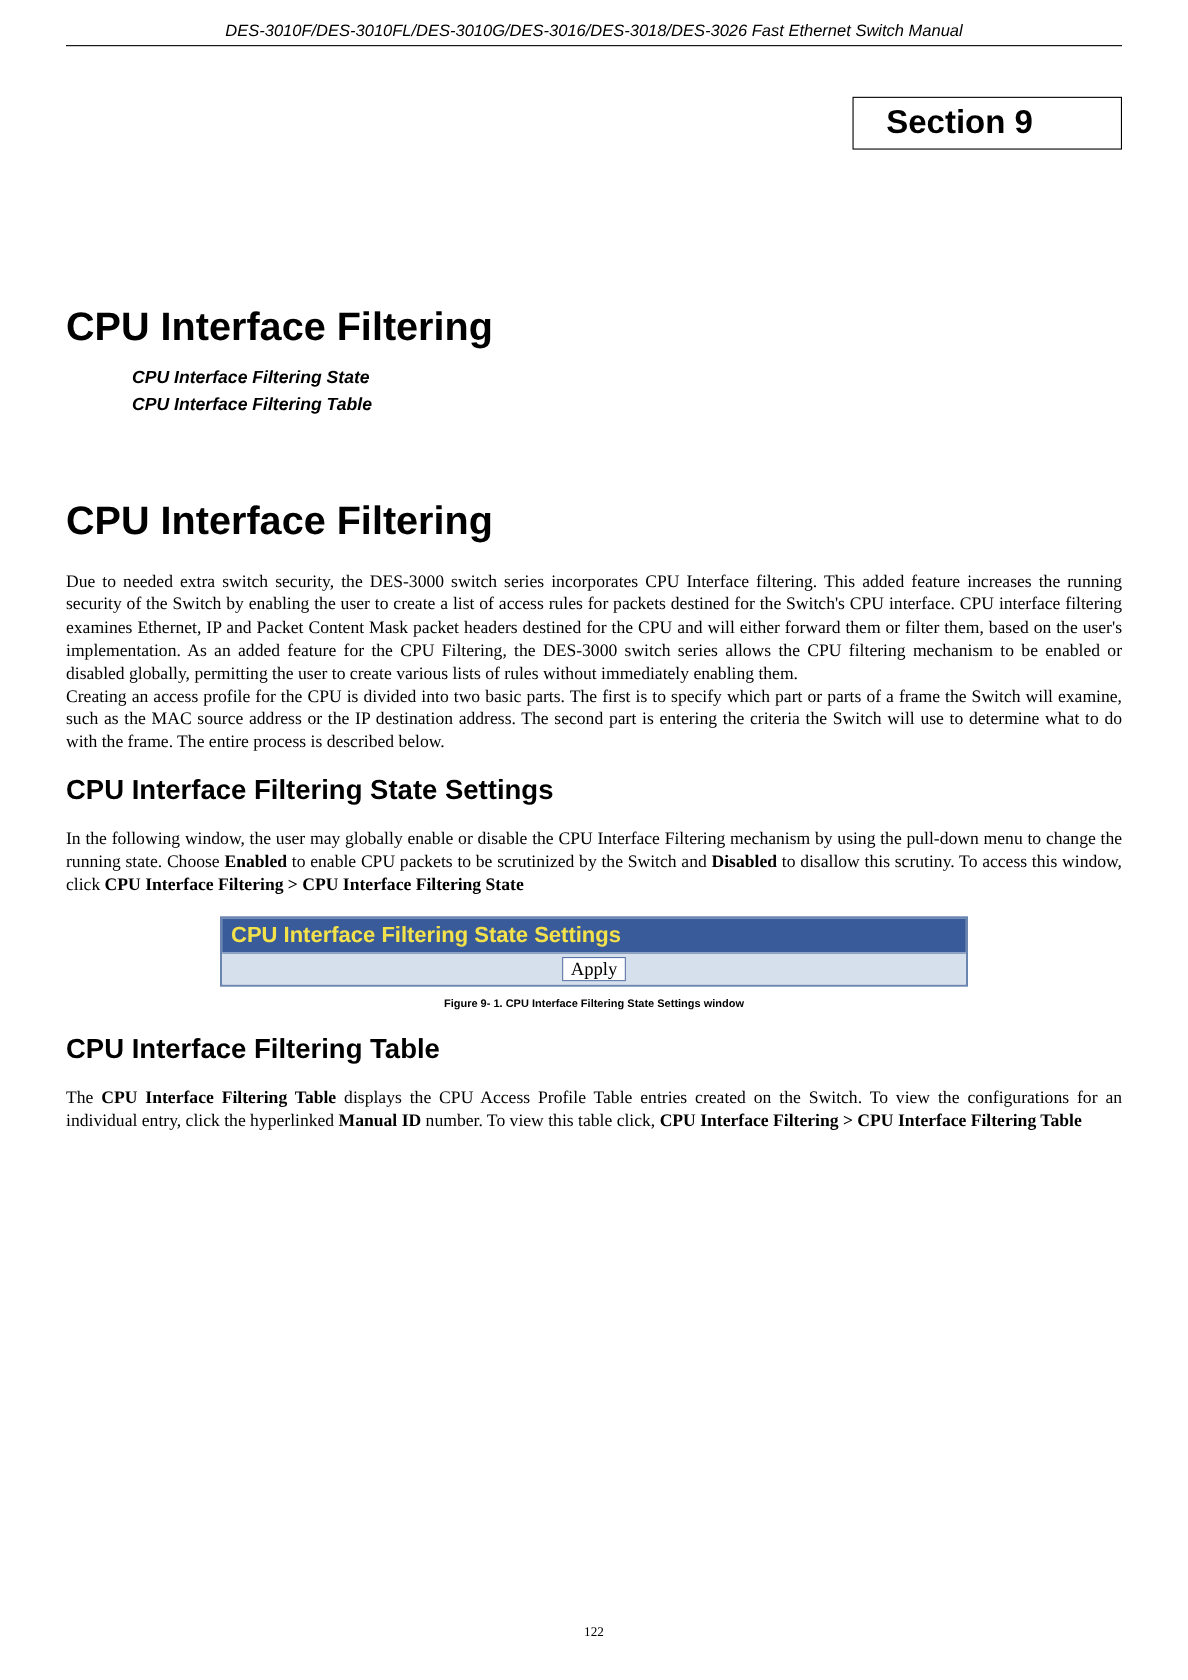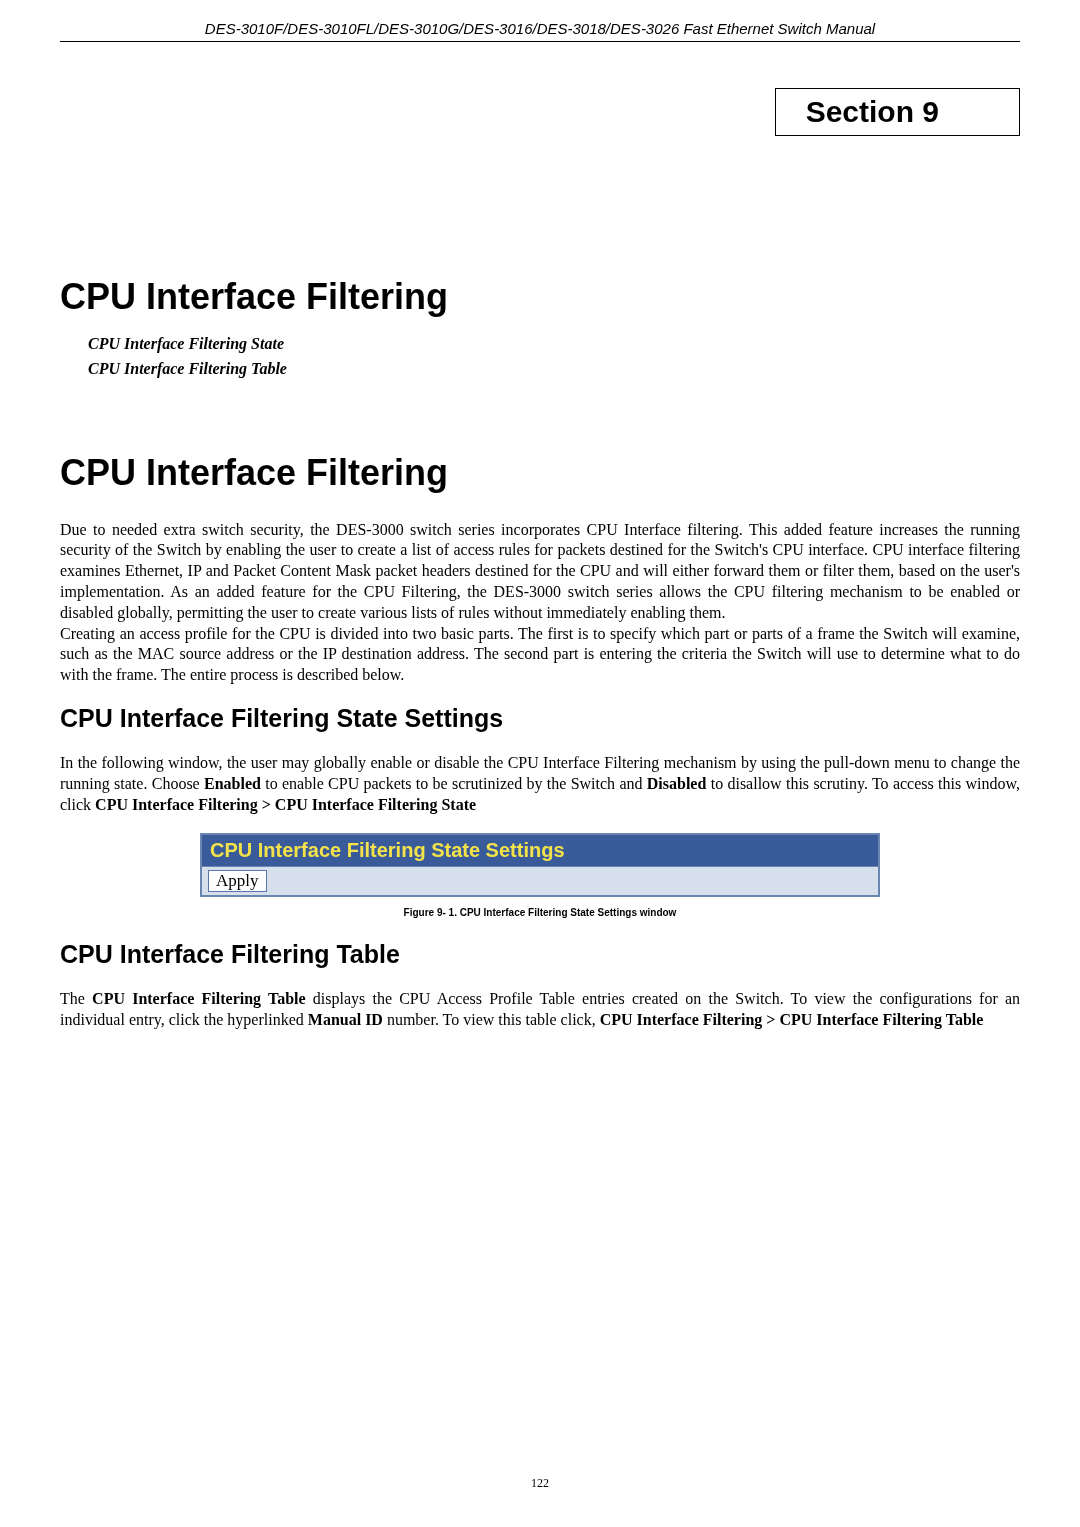--- a/index.html
+++ b/index.html
@@ -35,22 +35,22 @@
   }
   .clear { clear: both; }
   h1.title1 {
     font-family: Arial, Helvetica, sans-serif;
     font-weight: bold;
     font-size: 36px;
     margin-top: 60px;
     margin-bottom: 14px;
   }
   .subtoc {
-    margin-left: 28px;
-    font-family: Liberation Serif, serif;
+    margin-left: 60px;
+    font-family: Liberation Sans, sans-serif;
     font-weight: bold;
     font-style: italic;
     font-size: 16px;
     line-height: 1.55;
     margin-bottom: 70px;
   }
   h1.title2 {
     font-family: Arial, Helvetica, sans-serif;
     font-weight: bold;
     font-size: 36px;
@@ -131,21 +131,21 @@
     border-left: 1px solid #87a0c6;
     display: inline-flex;
     align-items: center;
     justify-content: center;
     color: #2a4a8a;
     font-size: 11px;
   }
   .ui-footer {
     background: #d6dfec;
     display: flex;
-    justify-content: flex-start;
+    justify-content: center;
     padding: 3px 6px;
     border-top: 1px solid #6a85b0;
   }
   .ui-apply-btn {
     border: 1px solid #5a75a8;
     background: #fff;
     font-family: "Times New Roman", Times, serif;
     font-size: 17px;
     padding: 0 7px;
     cursor: pointer;

